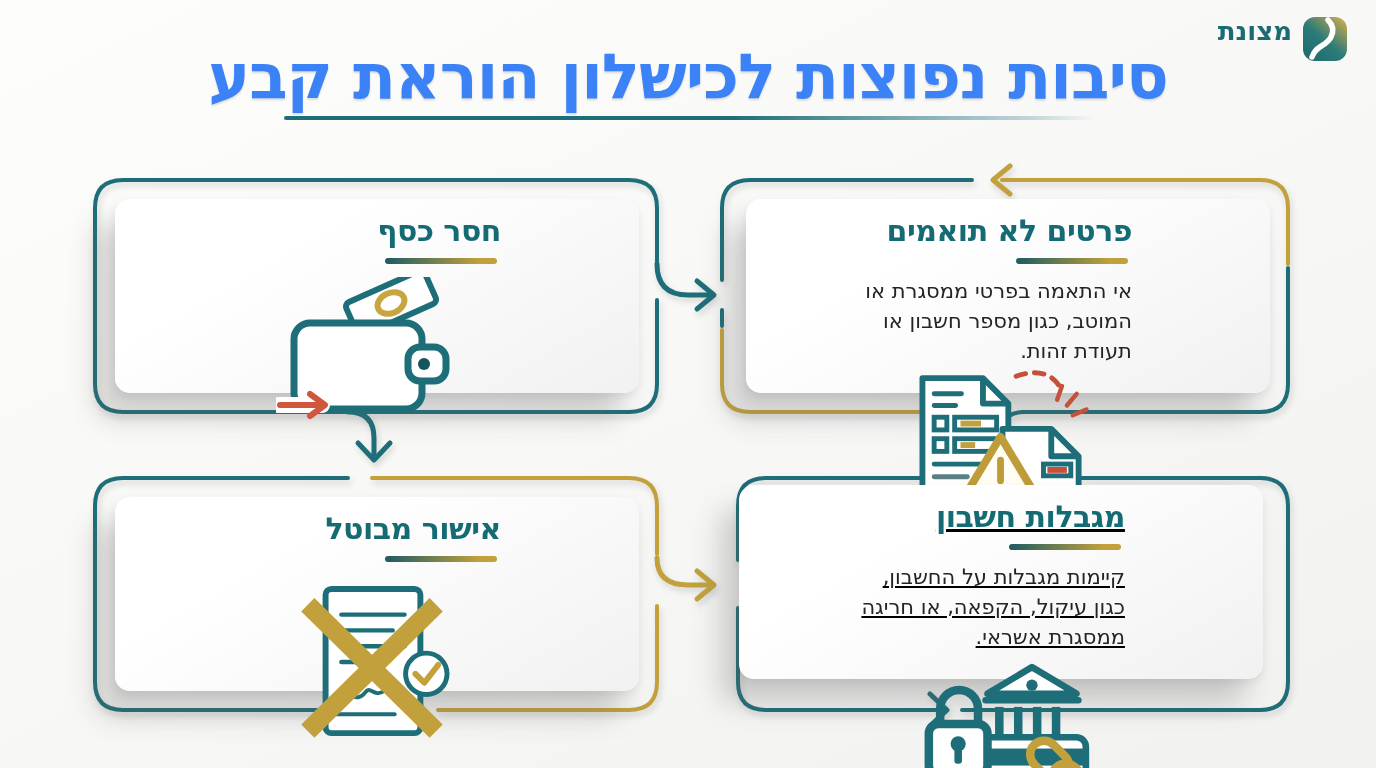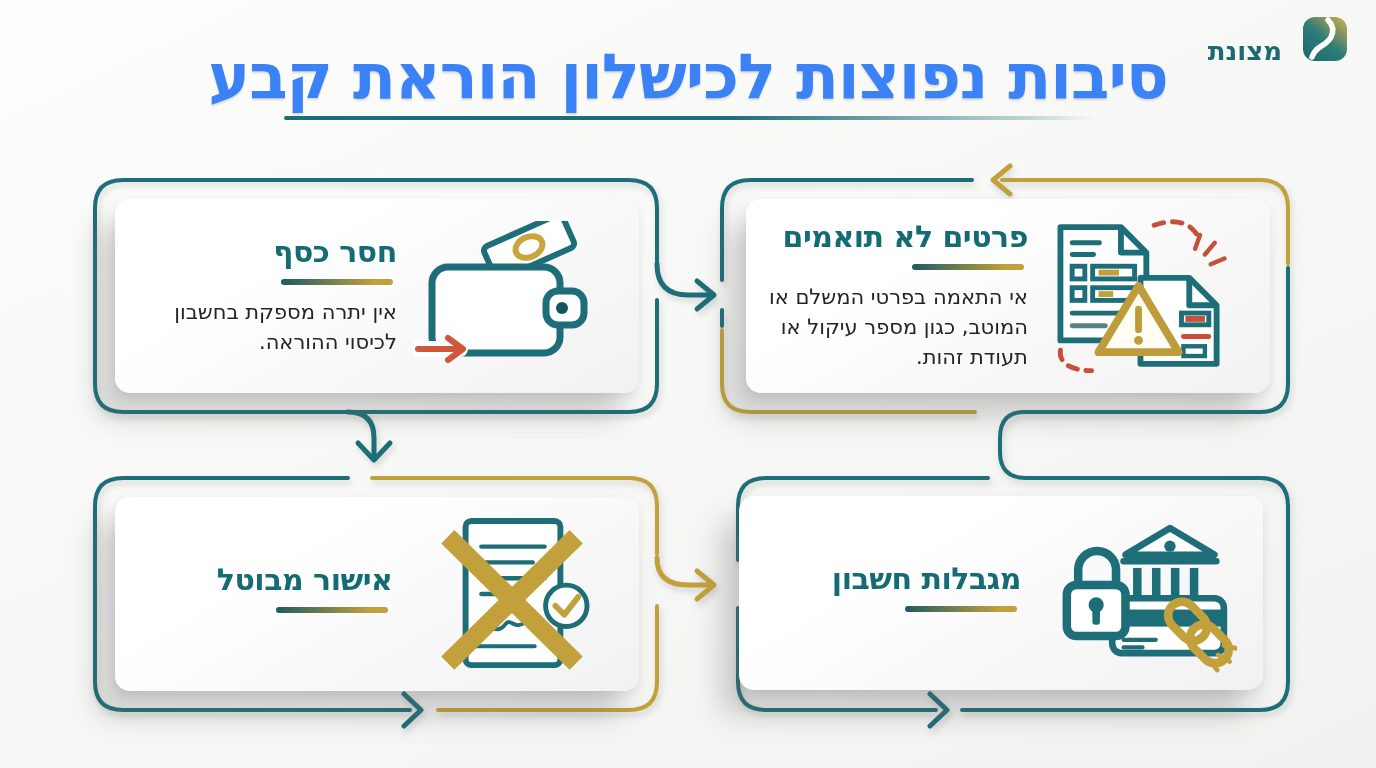--- a/index.html
+++ b/index.html
@@ -15,43 +15,43 @@
     font-size:63px; font-weight:bold; color:#3b82f6; letter-spacing:-1px;
     text-shadow: 0 2px 2px rgba(0,0,0,.12);
     direction:rtl;
   }
   .title-underline {
     position:absolute; top:116px; left:284px; width:812px; height:4px; border-radius:2px;
     background: linear-gradient(to right,#1d6e78 0%,#1d6e78 55%,rgba(29,110,120,.25) 92%,rgba(29,110,120,0) 100%);
   }
   .logo {
     position:absolute; top:16px; right:28px;
-    display:flex; align-items:flex-end; gap:20px;
+    display:flex; align-items:flex-start; gap:10px;
   }
   .logo-text { font-size:26px; font-weight:bold; color:#1c6b72; direction:rtl; }
   svg.connectors { position:absolute; left:0; top:0; filter: drop-shadow(2px 4px 3px rgba(0,0,0,.14)); }
   .card {
     position:absolute; width:524px; height:194px; border-radius:15px;
     background: linear-gradient(150deg,#ffffff 30%,#f1f1f2 100%);
     box-shadow: -18px 24px 28px rgba(100,100,100,.30), 0 4px 8px rgba(0,0,0,.07);
-    display:flex; align-items:center; padding:14px 26px 14px 14px;
+    display:flex; align-items:center; padding:14px 26px 14px 14px;flex-direction:column;
   }
   .card-text { direction:rtl; width:57%; text-align:right; padding-right:8px; }
   .card-title { margin:0; font-size:30px; font-weight:bold; color:#156b74; letter-spacing:-0.5px; }
   .card-rule {
     height:6px; width:112px; border-radius:3px;
     background: linear-gradient(to right,#1d5b63 0%,#c2a13c 85%);
     margin:10px 4px 13px auto;
   }
   .card-body { margin:0; font-size:21px; line-height:1.42; color:#242424; }
   .card-icon { width:43%; display:flex; justify-content:center; align-items:center; }
   #card-1 { left:115px; top:199px; }
   #card-2 { left:739px; top:199px;margin-left:7px; }
   #card-3 { left:115px; top:497px;gap:8px; }
-  #card-4 { left:739px; top:496px; }
+  #card-4 { left:739px; top:485px;text-decoration:underline; }
 </style>
 </head>
 <body>
 
 <h1 class="page-title">סיבות נפוצות לכישלון הוראת קבע</h1>
 <div class="title-underline"></div>
 
 <div class="logo">
   <span class="logo-text">מצונת</span>
   <span>
@@ -116,21 +116,20 @@
       <path stroke-width="5" d="M 930 694 L 947 710 L 930 726"></path>
       <path d="M 962 710 H 1260 Q 1288 710 1288 682 V 506 Q 1288 478 1260 478 H 1026"></path>
     </g>
   </g>
 </svg>
 
 <section class="card" id="card-1">
   <div class="card-text">
     <h2 class="card-title">חסר כסף</h2>
     <div class="card-rule"></div>
-    <p class="card-body" dir="rtl">אין יתרה מספקת בחשבון לכיסוי ההוראה.</p>
   </div>
   <div class="card-icon">
     <svg width="190" height="150" viewBox="0 0 190 150">
       <g transform="rotate(-24 115 26)">
         <rect x="72" y="8" width="86" height="36" rx="5" fill="#ffffff" stroke="#1d6e78" stroke-width="6"></rect>
         <ellipse cx="115" cy="26" rx="14" ry="10" fill="none" stroke="#c8a53f" stroke-width="6"></ellipse>
       </g>
       <rect x="18" y="46" width="128" height="86" rx="16" fill="#ffffff" stroke="#1d6e78" stroke-width="7"></rect>
       <rect x="132" y="70" width="38" height="34" rx="12" fill="#ffffff" stroke="#1d6e78" stroke-width="7"></rect>
       <circle cx="148" cy="87" r="6" fill="#14555e"></circle>
@@ -138,21 +137,21 @@
       <path d="M 4 128 H 42" stroke="#d0563c" stroke-width="6" stroke-linecap="round" fill="none"></path>
       <path d="M 34 117 L 49 128 L 34 139" stroke="#d0563c" stroke-width="6" stroke-linecap="round" stroke-linejoin="round" fill="none"></path>
     </svg>
   </div>
 </section>
 
 <section class="card" id="card-2">
   <div class="card-text">
     <h2 class="card-title">פרטים לא תואמים</h2>
     <div class="card-rule"></div>
-    <p class="card-body" dir="rtl">אי התאמה בפרטי המשלם או המוטב, כגון מספר עיקול או תעודת זהות.</p>
+    <p class="card-body" dir="rtl">אי התאמה בפרטי ממסגרת או המוטב, כגון מספר חשבון או תעודת זהות.</p>
   </div>
   <div class="card-icon">
     <svg width="205" height="162" viewBox="0 0 210 165">
 
       <path d="M 24 12 H 86 L 112 38 V 128 H 24 Z" fill="#ffffff" stroke="#1d6e78" stroke-width="6" stroke-linejoin="round"></path>
       <path d="M 86 12 V 38 H 112" fill="none" stroke="#1d6e78" stroke-width="6" stroke-linejoin="round"></path>
       <path d="M 36 28 H 64 M 36 40 H 58" stroke="#1d6e78" stroke-width="5" stroke-linecap="round"></path>
       <rect x="36" y="52" width="13" height="13" fill="none" stroke="#1d6e78" stroke-width="5"></rect>
       <rect x="57" y="52" width="43" height="13" fill="none" stroke="#1d6e78" stroke-width="5"></rect>
       <path d="M 63 58.5 H 84" stroke="#c2a13c" stroke-width="6"></path>
@@ -195,20 +194,21 @@
       <path d="M 135 92 L 144 101 L 158 83" fill="none" stroke="#c2a13c" stroke-width="6" stroke-linecap="round" stroke-linejoin="round"></path>
       <path d="M 26 22 L 156 150 M 156 22 L 26 150" stroke="#c2a13c" stroke-width="19" stroke-linecap="butt"></path>
     </svg>
   </div>
 </section>
 
 <section class="card" id="card-4">
   <div class="card-text">
     <h2 class="card-title">מגבלות חשבון</h2>
     <div class="card-rule"></div>
+    <p class="card-body" dir="rtl">קיימות מגבלות על החשבון, כגון עיקול, הקפאה, או חריגה ממסגרת אשראי.</p>
   </div>
   <div class="card-icon">
     <svg width="215" height="160" viewBox="0 0 220 165">
 
       <path d="M 102 42 L 149 14 L 196 42 Z" fill="#ffffff" stroke="#1d6e78" stroke-width="7" stroke-linejoin="round"></path>
       <circle cx="149" cy="33" r="6" fill="#1d6e78"></circle>
       <path d="M 100 49 H 198" stroke="#1d6e78" stroke-width="7" stroke-linecap="round"></path>
       <rect x="110" y="56" width="9" height="38" fill="#1d6e78"></rect>
       <rect x="130" y="56" width="9" height="38" fill="#1d6e78"></rect>
       <rect x="150" y="56" width="9" height="38" fill="#1d6e78"></rect>

